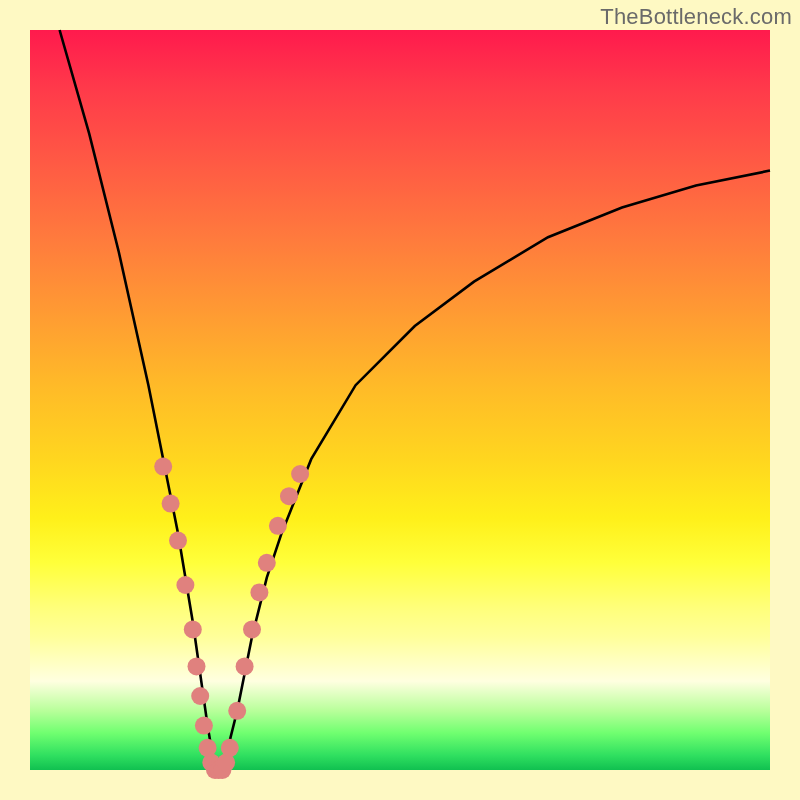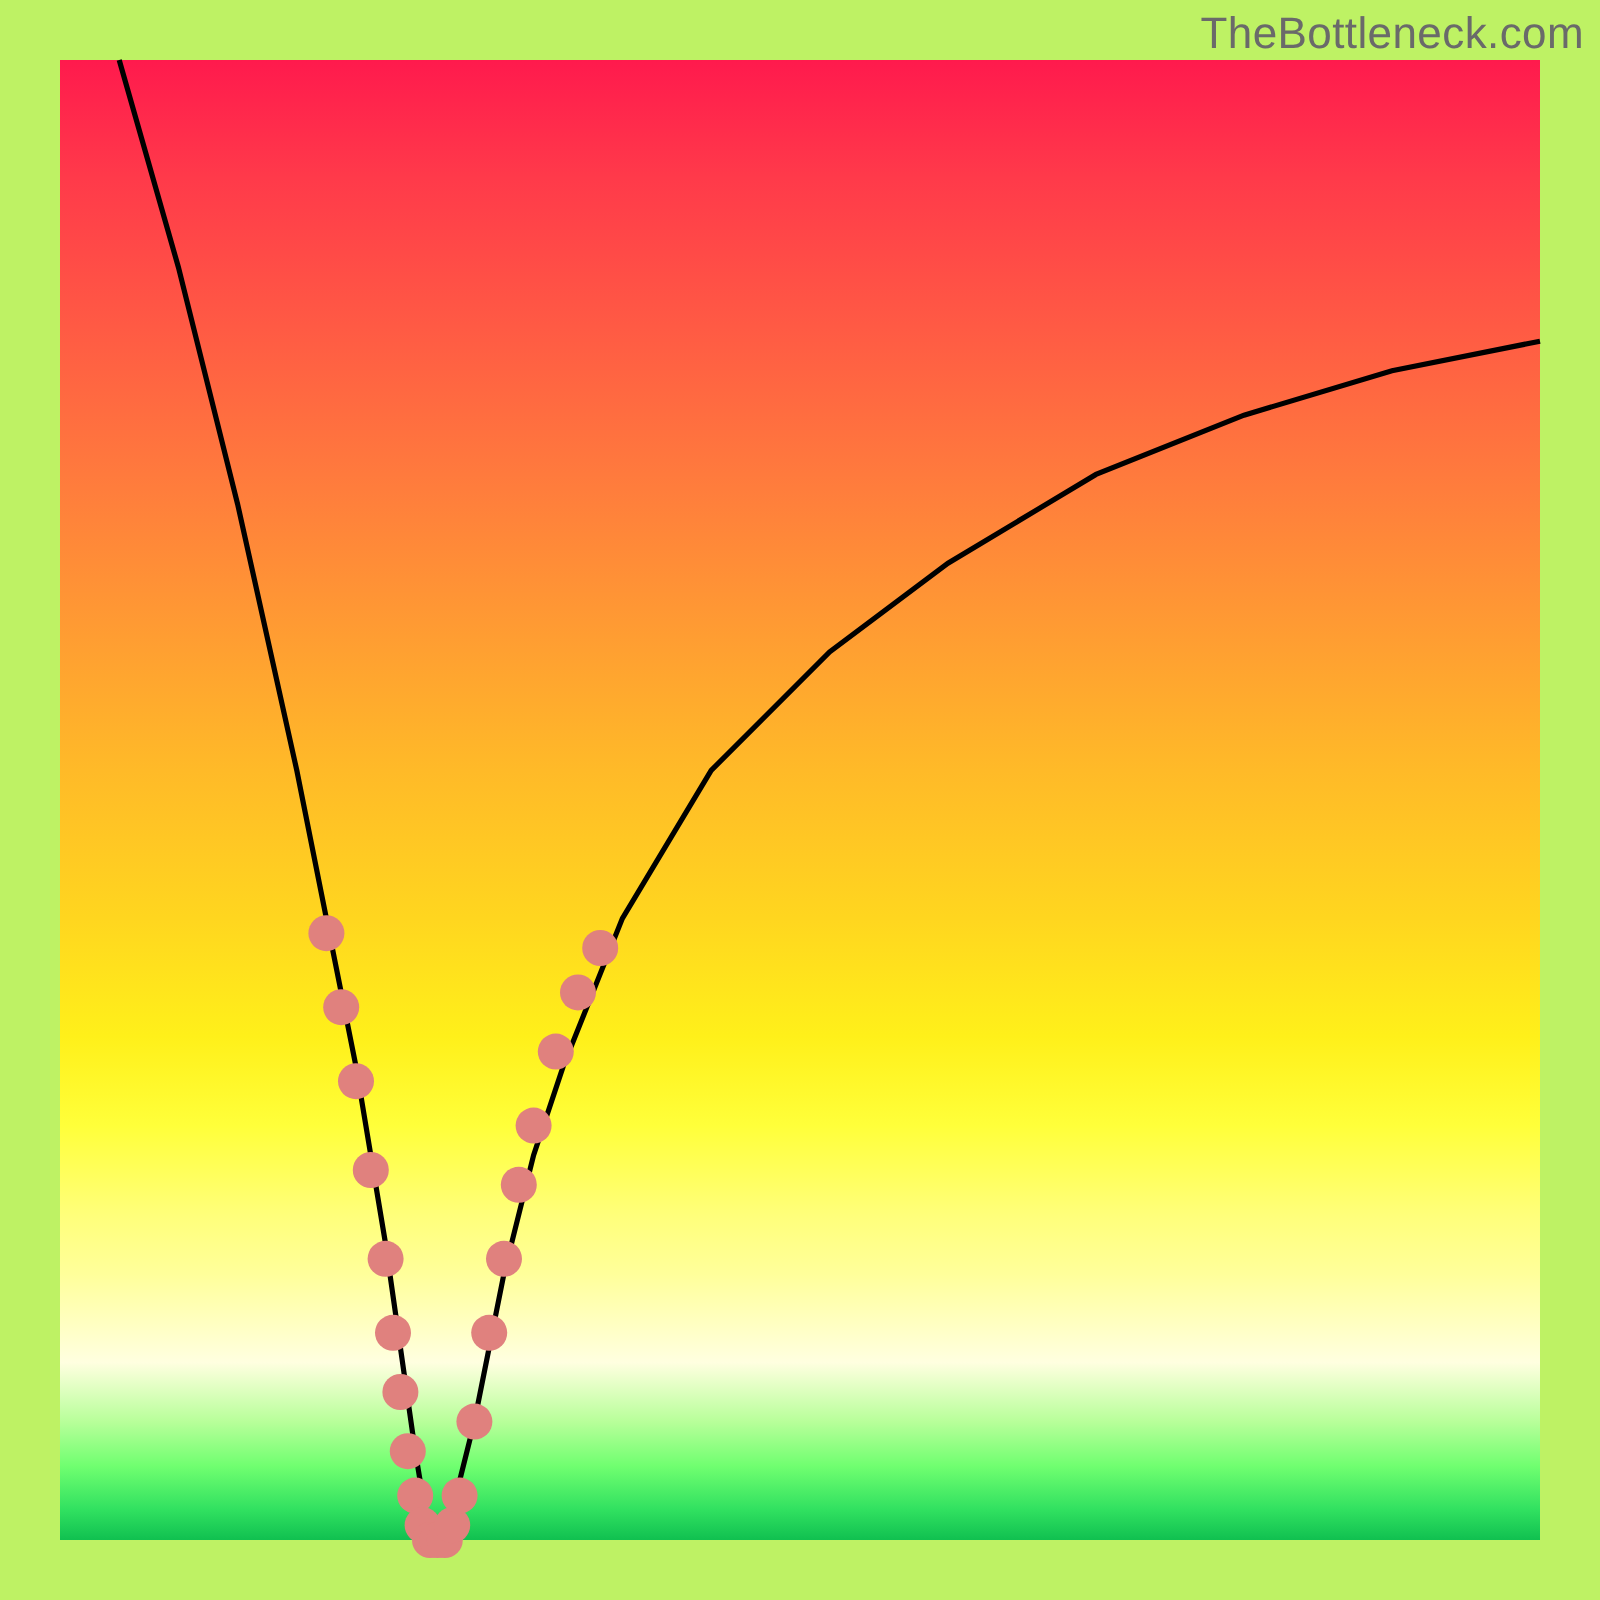--- a/index.html
+++ b/index.html
@@ -8,21 +8,21 @@
     width: 800px;
     height: 800px;
     overflow: hidden;
     background: #000;
     font-family: Arial, Helvetica, sans-serif;
   }
   .frame {
     position: relative;
     width: 800px;
     height: 800px;
-    background: #bef264;
+    background: #fef9c3;
   }
   .plot-area {
     position: absolute;
     left: 30px;
     top: 30px;
     width: 740px;
     height: 740px;
     background: linear-gradient(
       to bottom,
       #ff1a4d 0%,

